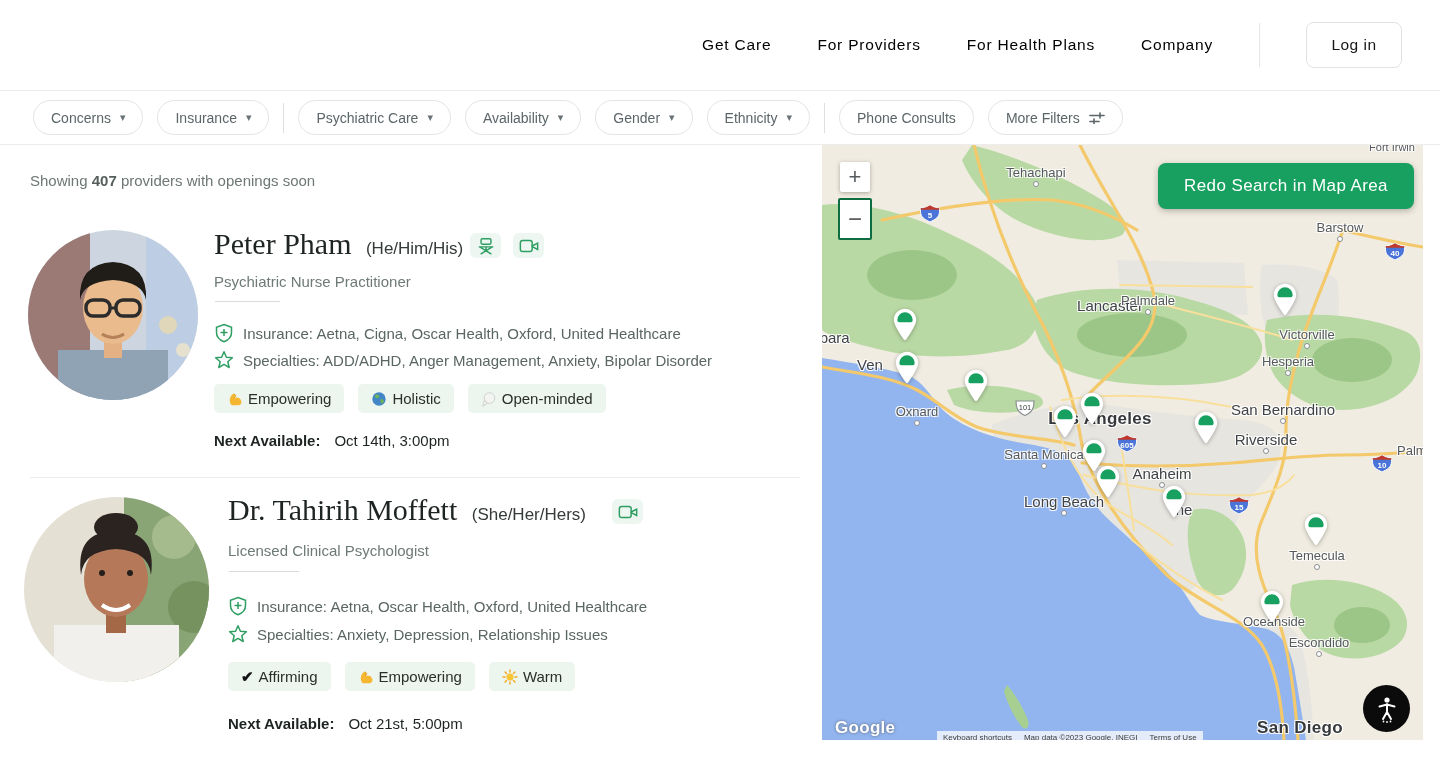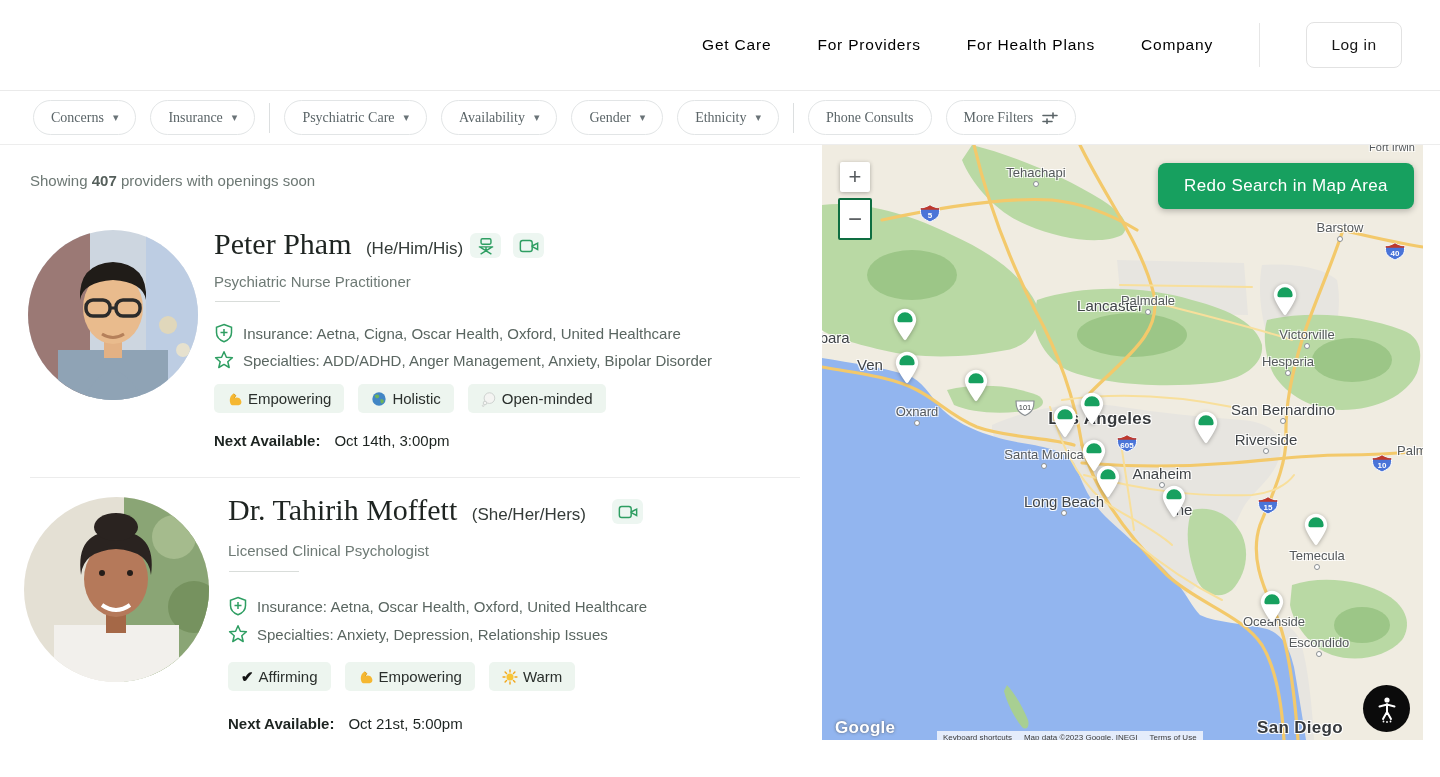--- a/index.html
+++ b/index.html
@@ -17,21 +17,21 @@
   .nav a { font-size:15.5px; color:#000000; letter-spacing:0.8px; text-decoration:none; cursor:pointer;text-align:right; }
   .nav-divider { width:1px; height:44px; background:#e6e6e6; }
   .login-btn { width:96px; height:46px; border:1px solid #e2e2e2; border-radius:8px;
     background:#fff; font-size:15.5px; letter-spacing:0.5px; color:#171717; cursor:pointer; }
 
   
   .filterbar { height:54px; display:flex; align-items:center; gap:14px;
     padding-left:33px; border-bottom:1px solid #ededed; background:#fff; }
   .pill { display:inline-flex; align-items:center; gap:9px; height:35px; padding:0 17px;
     border:1px solid #e2e5e6; border-radius:999px; background:#fff; font-size:14px;
-    color:#5b6568; cursor:pointer; white-space:nowrap;font-family:Liberation Serif, serif; }
+    color:#5b6568; cursor:pointer; white-space:nowrap; }
   .pill .caret { font-size:11px; color:#6a7377; }
   .f-divider { width:1px; height:30px; background:#dcdfe0; }
   .filter-lines { width:16px; height:12px; }
 
   
   .content { position:relative; width:1440px; height:632px; }
   .list-panel { position:absolute; left:0; top:0; width:822px; height:632px; background:#fff; }
 
   .summary { position:absolute; left:30px; top:27px; font-size:15px; color:#6d7874; }
   .summary b { font-weight:700; color:#555f5b; }
@@ -407,21 +407,21 @@
         <span class="shield" style="left: 305px; top: 300px;"><svg width="22" height="19" viewBox="0 0 22 19">
             <path d="M11 18.5 C6 16 1.5 14 1.5 8 L1.5 4.5 C5 5 8 3.5 11 1.5 C14 3.5 17 5 20.5 4.5 L20.5 8 C20.5 14 16 16 11 18.5 Z" fill="#4a74d8" stroke="#fff" stroke-width="1"></path>
             <path d="M1.7 4.6 C5 5 8 3.6 11 1.7 C14 3.6 17 5 20.3 4.6 L20.3 6.3 L1.7 6.3 Z" fill="#c0392b"></path>
             <text x="11" y="14.5" font-size="8" fill="#fff" text-anchor="middle" font-family="Liberation Sans, sans-serif" font-weight="bold">605</text>
           </svg></span>
         <span class="shield" style="left: 560px; top: 320px;"><svg width="22" height="19" viewBox="0 0 22 19">
             <path d="M11 18.5 C6 16 1.5 14 1.5 8 L1.5 4.5 C5 5 8 3.5 11 1.5 C14 3.5 17 5 20.5 4.5 L20.5 8 C20.5 14 16 16 11 18.5 Z" fill="#4a74d8" stroke="#fff" stroke-width="1"></path>
             <path d="M1.7 4.6 C5 5 8 3.6 11 1.7 C14 3.6 17 5 20.3 4.6 L20.3 6.3 L1.7 6.3 Z" fill="#c0392b"></path>
             <text x="11" y="14.5" font-size="8" fill="#fff" text-anchor="middle" font-family="Liberation Sans, sans-serif" font-weight="bold">10</text>
           </svg></span>
-        <span class="shield" style="left: 446px; top: 362px;"><svg width="22" height="19" viewBox="0 0 22 19">
+        <span class="shield" style="left: 417px; top: 362px;"><svg width="22" height="19" viewBox="0 0 22 19">
             <path d="M11 18.5 C6 16 1.5 14 1.5 8 L1.5 4.5 C5 5 8 3.5 11 1.5 C14 3.5 17 5 20.5 4.5 L20.5 8 C20.5 14 16 16 11 18.5 Z" fill="#4a74d8" stroke="#fff" stroke-width="1"></path>
             <path d="M1.7 4.6 C5 5 8 3.6 11 1.7 C14 3.6 17 5 20.3 4.6 L20.3 6.3 L1.7 6.3 Z" fill="#c0392b"></path>
             <text x="11" y="14.5" font-size="8" fill="#fff" text-anchor="middle" font-family="Liberation Sans, sans-serif" font-weight="bold">15</text>
           </svg></span>
         <div class="pin" style="left: 71px; top: 163px;"><svg width="24" height="33" viewBox="0 0 24 33">
             <path d="M12 0.8 C18.2 0.8 23.2 5.8 23.2 12 C23.2 17 16.5 26.5 13.4 31.3 C12.7 32.4 11.3 32.4 10.6 31.3 C7.5 26.5 0.8 17 0.8 12 C0.8 5.8 5.8 0.8 12 0.8 Z" fill="#ffffff"></path>
             <path d="M12 4.2 a7.6 7.6 0 0 1 7.6 7.6 v0.7 a1.7 1.7 0 0 1 -1.7 1.7 h-11.8 a1.7 1.7 0 0 1 -1.7 -1.7 v-0.7 a7.6 7.6 0 0 1 7.6 -7.6 Z" fill="#17A05F"></path>
           </svg></div>
         <div class="pin" style="left: 73px; top: 206px;"><svg width="24" height="33" viewBox="0 0 24 33">
             <path d="M12 0.8 C18.2 0.8 23.2 5.8 23.2 12 C23.2 17 16.5 26.5 13.4 31.3 C12.7 32.4 11.3 32.4 10.6 31.3 C7.5 26.5 0.8 17 0.8 12 C0.8 5.8 5.8 0.8 12 0.8 Z" fill="#ffffff"></path>

